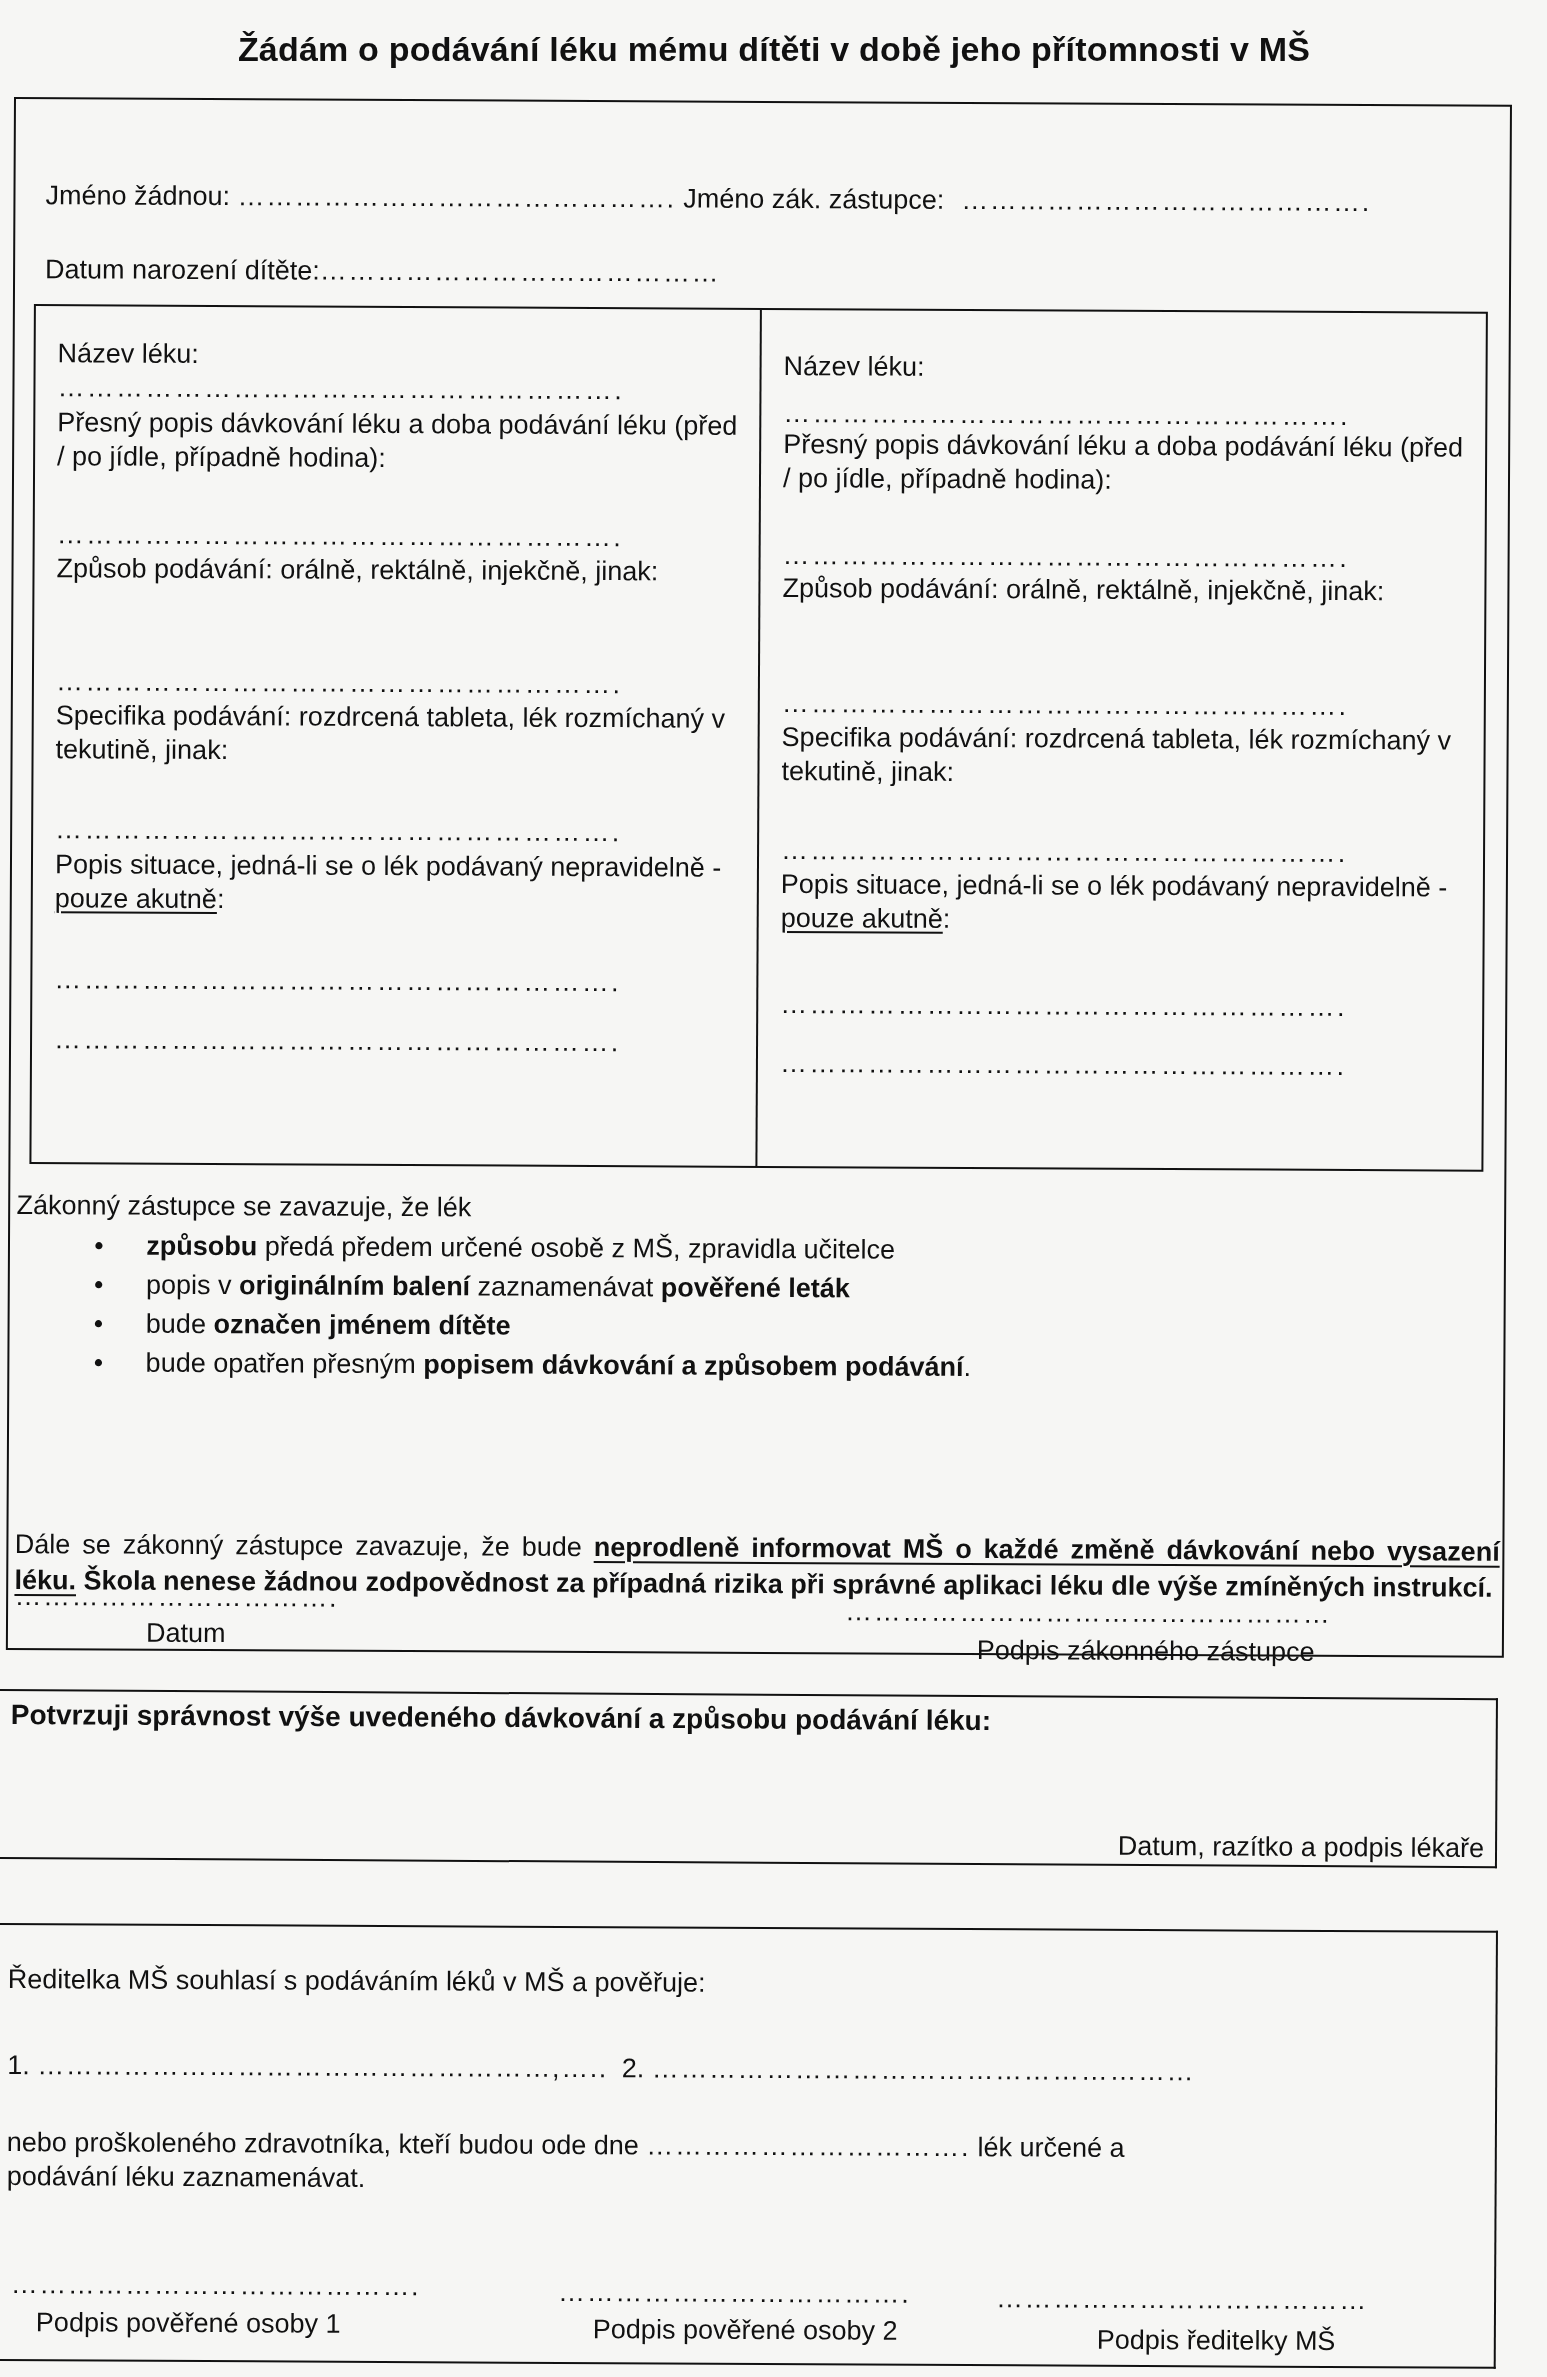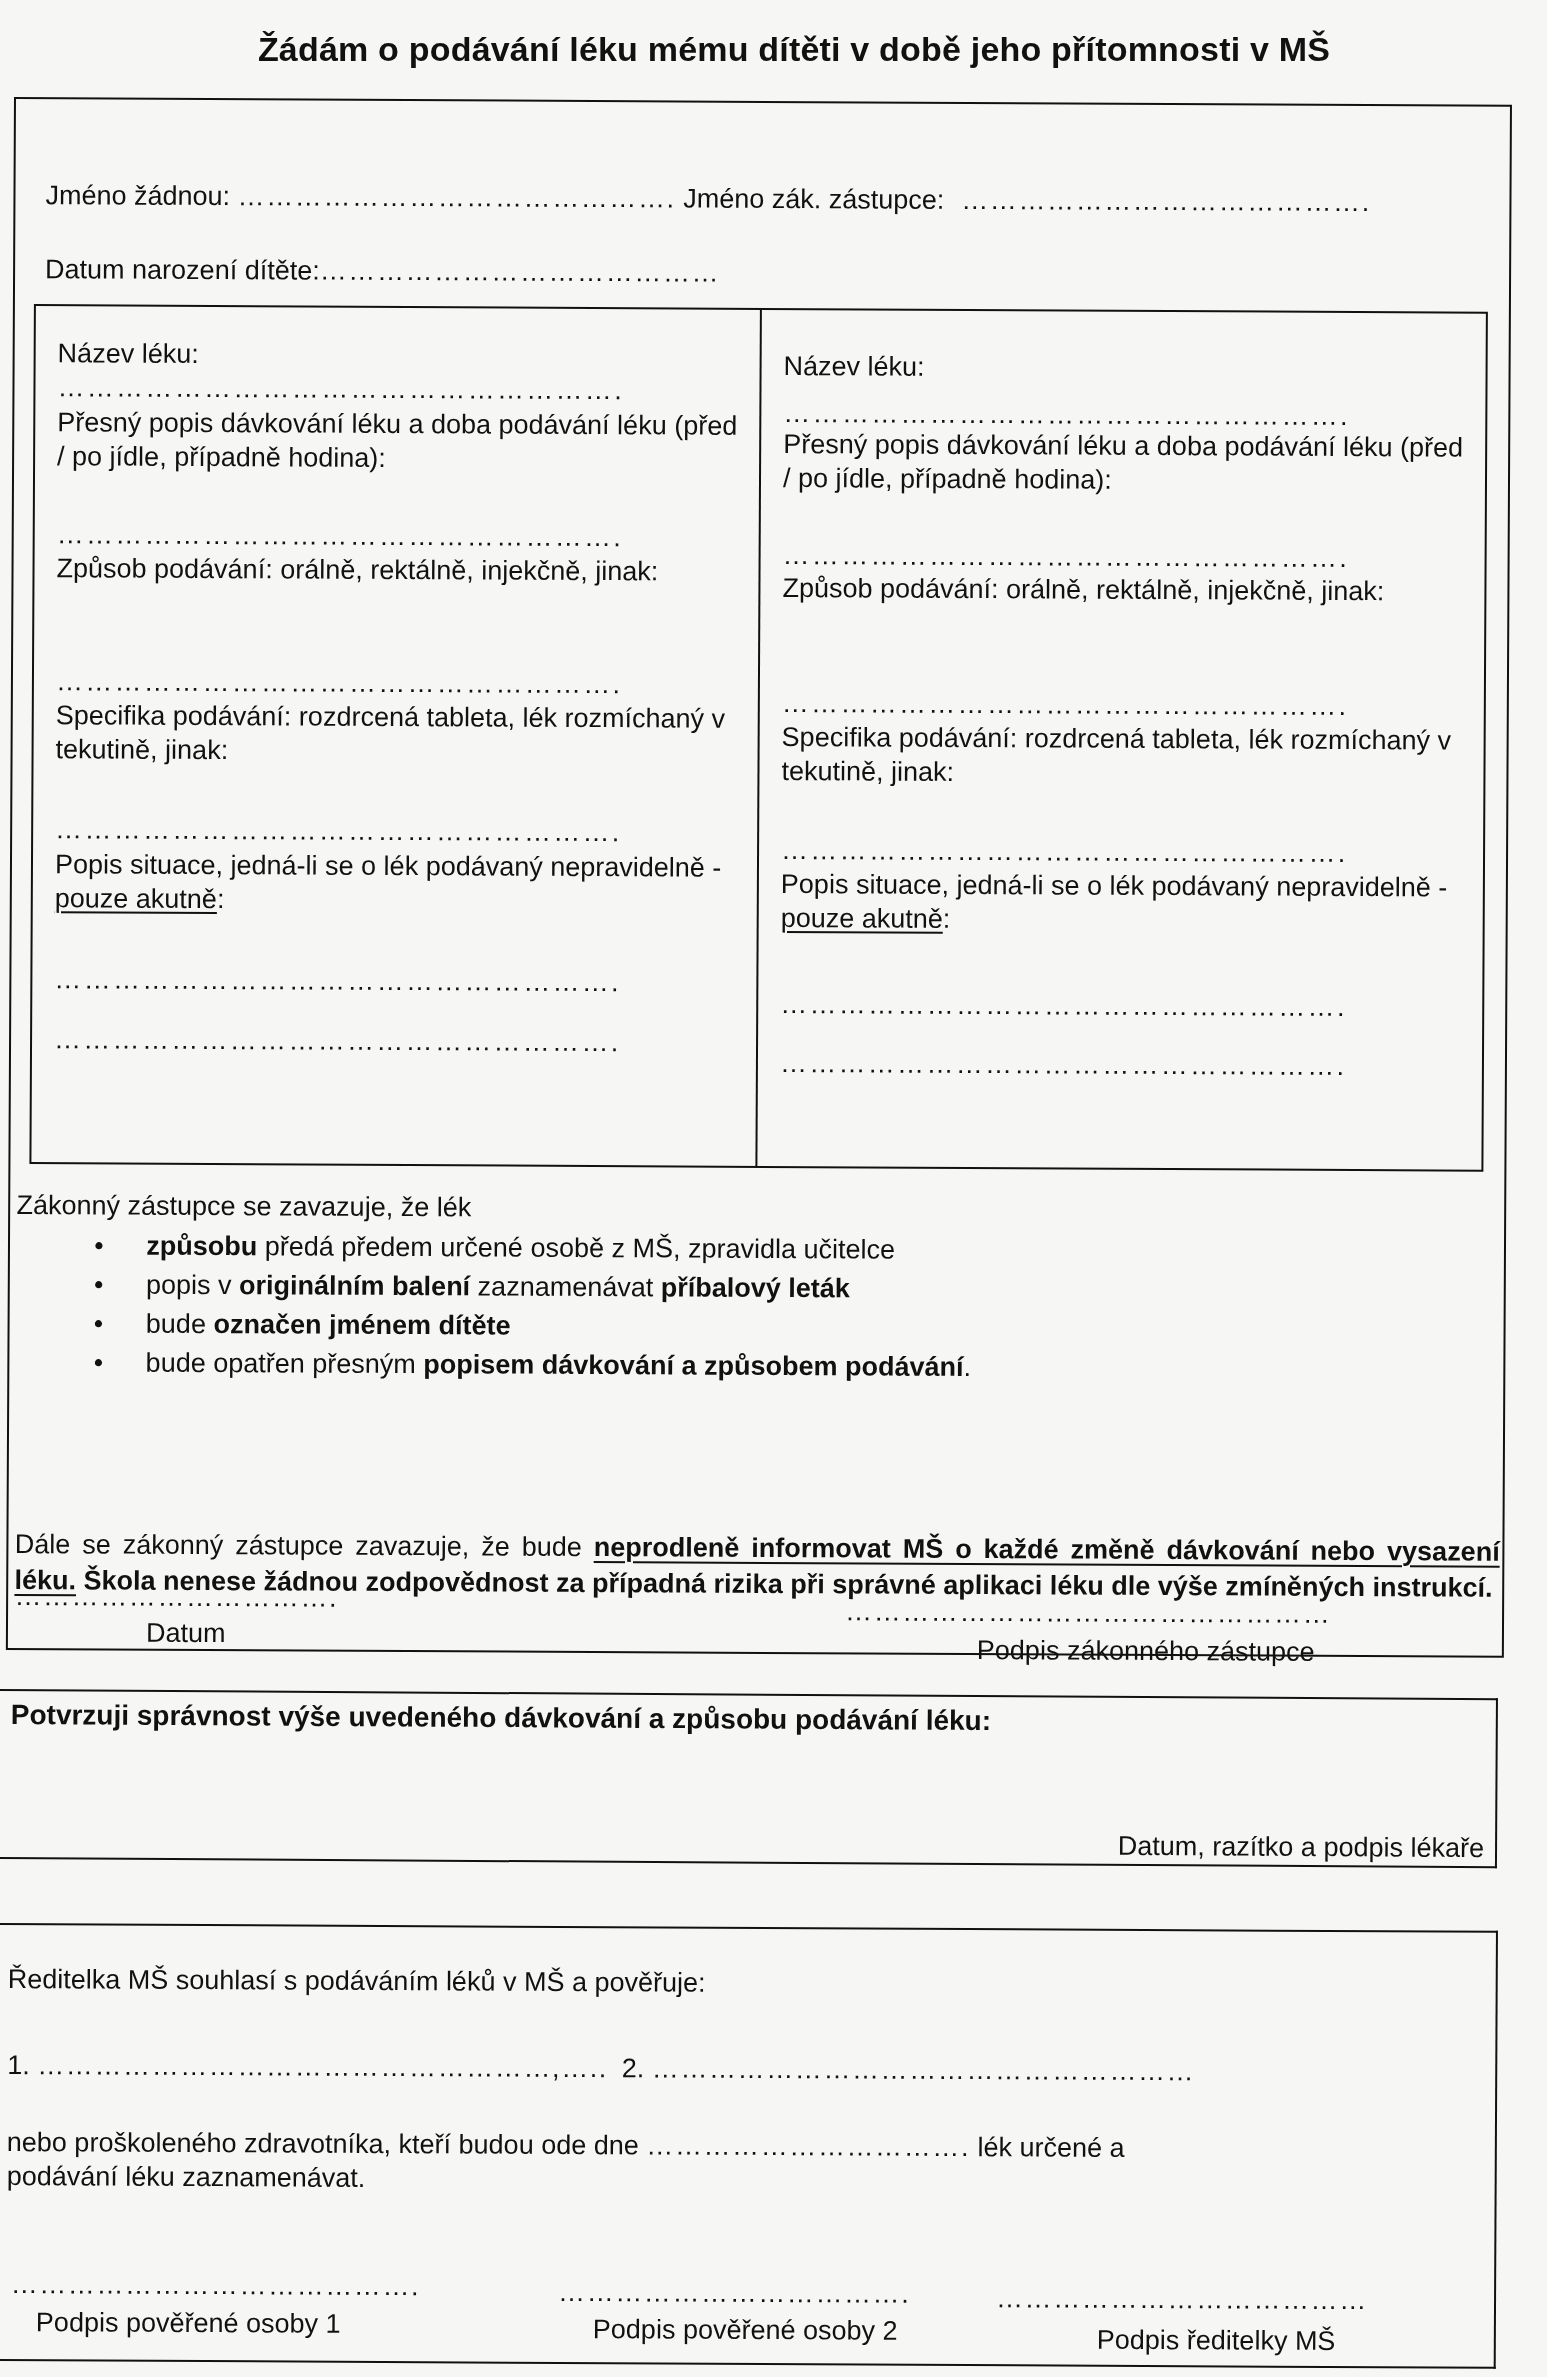--- a/index.html
+++ b/index.html
@@ -1,20 +1,20 @@
 <!DOCTYPE html>
 <html style="font-size:12.5px"><head>
 <meta charset="utf-8">
 <style>
   * { box-sizing: border-box; margin: 0; padding: 0; }
   html, body { width: 1548px; height: 2377px; background: #f6f6f4; overflow: hidden; }
   body { font-family: "Liberation Sans", sans-serif; color: #111; position: relative; }
 
   .title {
-    position: absolute; left: 184px; top: 30px; width: 1220px;
+    position: absolute; left: 164px; top: 30px; width: 1220px;
     font-size: 34px; font-weight: bold; text-align: center; letter-spacing: 0.2px;
   }
 
   
   .box-main {
     position: absolute; left: 14px; top: 97px; width: 1498px; height: 1553px;
     border: 2.3px solid #111;
     transform: rotate(0.3deg); transform-origin: top left;
   }
   .field-line { position: absolute; font-size: 27px; white-space: nowrap; }
@@ -112,21 +112,21 @@
       </div>
       <div class="dl" style="top:679px;">………………………………………………….</div>
       <div class="dl" style="top:738px;">………………………………………………….</div>
     </div>
   </div>
 
   <div class="commit">
     <div>Zákonný zástupce se zavazuje, že lék</div>
     <ul id="commit-list">
         <li><b>způsobu</b><span> předá předem určené osobě z MŠ, zpravidla učitelce</span></li>
-        <li><span>popis v </span><b>originálním balení</b><span> zaznamenávat </span><b>příbalový leták</b></li>
+        <li><span>popis v </span><b>originálním balení</b><span> zaznamenávat </span><b>pověřené leták</b></li>
         <li><span>bude </span><b>označen jménem dítěte</b></li>
         <li><span>bude opatřen přesným </span><b>popisem dávkování a způsobem podávání</b><span>.</span></li>
       </ul>
   </div>
 
   <div class="para">
     <span>Dále se zákonný zástupce zavazuje, že bude </span><span class="ul">neprodleně informovat MŠ o každé změně dávkování nebo vysazení léku.</span><span class="bold"> Škola nenese žádnou zodpovědnost za případná rizika při správné aplikaci léku dle výše zmíněných instrukcí.</span>
   </div>
 
   <div class="sig dots" style="left:6.3px; top:1482px;">…………………………….</div>

